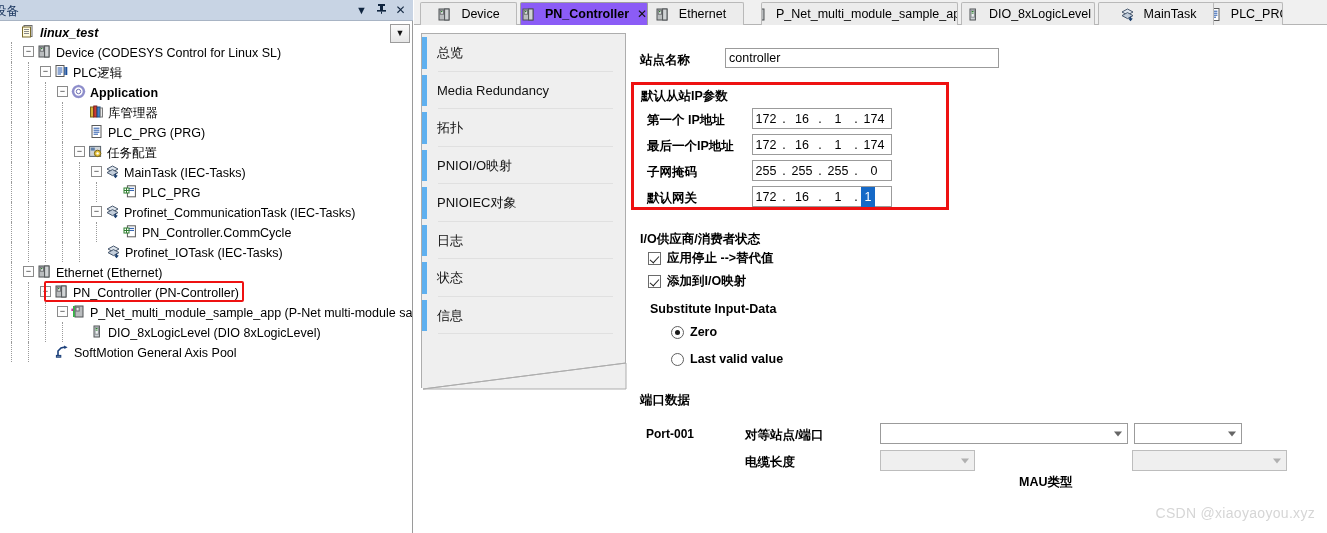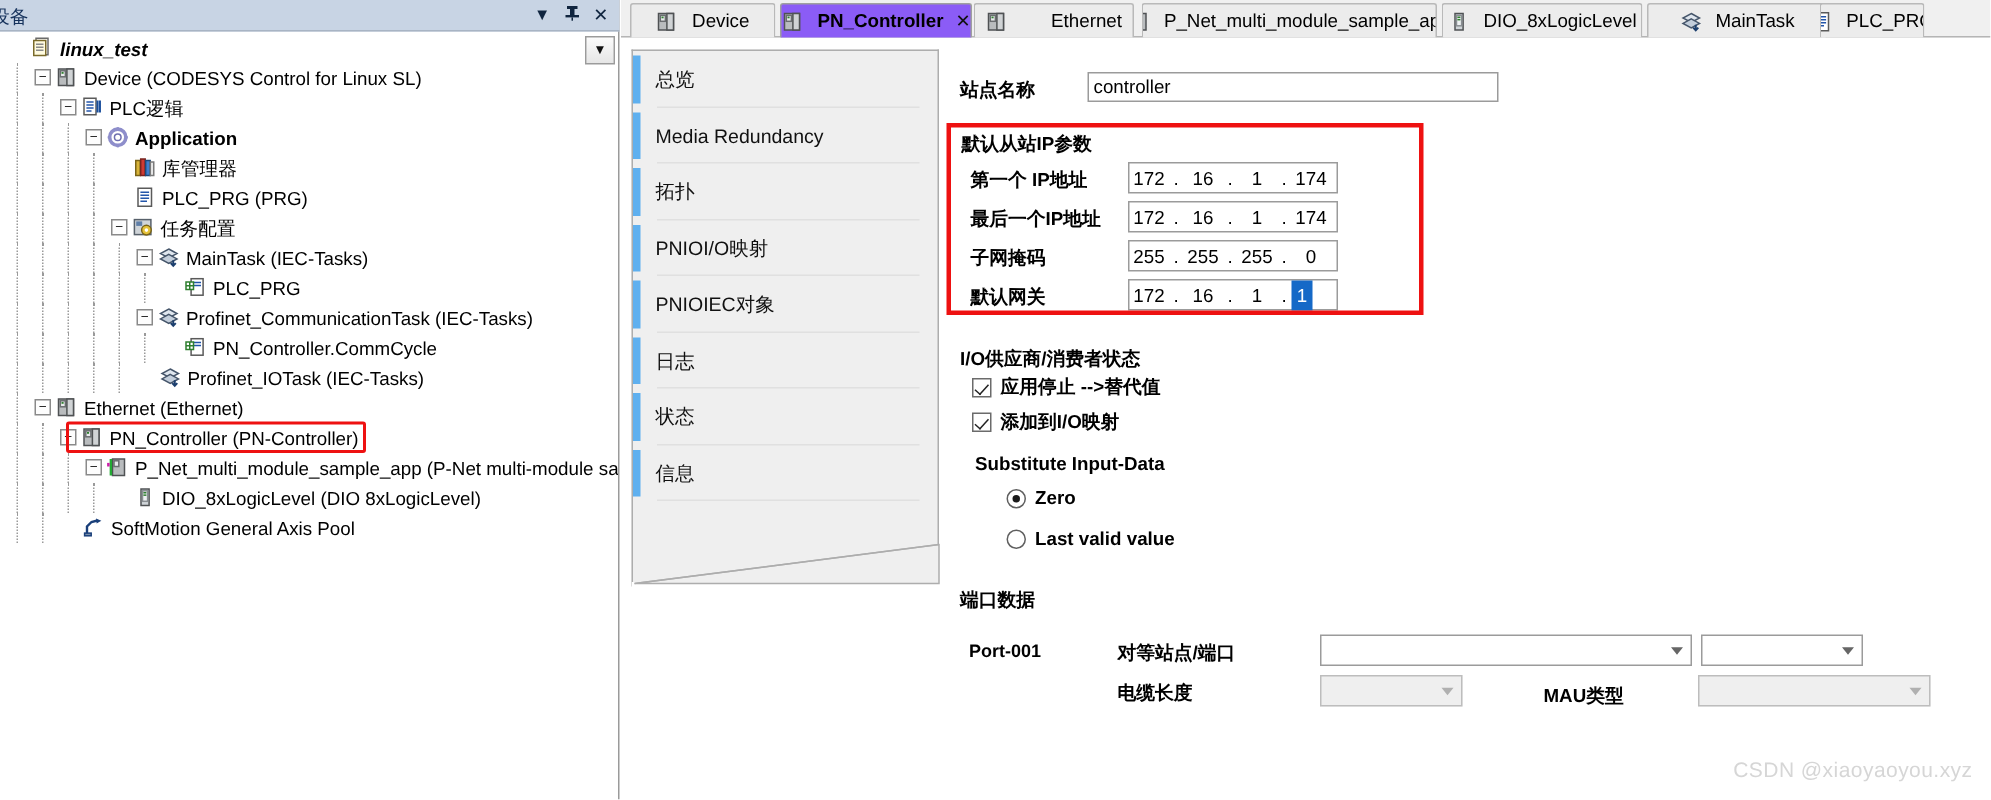--- a/index.html
+++ b/index.html
@@ -354,21 +354,21 @@
           <svg width="15" height="15" viewBox="0 0 15 15">
             <rect x="2" y="2" width="10" height="11" fill="#b9bcbe" stroke="#4f5254"></rect>
             <rect x="3.2" y="3.2" width="3.4" height="4" fill="#e8eaec" stroke="#6a6d70"></rect>
             <rect x="4" y="4" width="1.4" height="1.2" fill="#2f7f2f"></rect>
             <rect x="7.6" y="2" width="4.4" height="11" fill="#d0d3d5" stroke="#4f5254"></rect>
           </svg>
         </span>
         <span class="tlabel">PN_Controller</span>
         <span class="tclose">✕</span>
       </div>
-      <div class="etab" style="left: 235px; width: 107px; justify-content: space-between;">
+      <div class="etab" style="left: 223px; width: 107px; justify-content: center;">
         <span class="ico" style="margin-right:3px;top:0">
           <svg width="15" height="15" viewBox="0 0 15 15">
             <rect x="2" y="2" width="10" height="11" fill="#b9bcbe" stroke="#4f5254"></rect>
             <rect x="3.2" y="3.2" width="3.4" height="4" fill="#e8eaec" stroke="#6a6d70"></rect>
             <rect x="4" y="4" width="1.4" height="1.2" fill="#2f7f2f"></rect>
             <rect x="7.6" y="2" width="4.4" height="11" fill="#d0d3d5" stroke="#4f5254"></rect>
           </svg>
         </span>
         <span class="tlabel">Ethernet</span>
       </div>
@@ -513,20 +513,20 @@
     </div>
     <div class="combo" style="left:507px; top:397px; width:108px;">
       <span class="arrow"></span>
     </div>
 
     <div class="flabel" style="left:118px; top:428px;">电缆长度</div>
     <div class="combo disabled" style="left:253px; top:424px; width:95px;">
       <span class="arrow"></span>
     </div>
 
-    <div class="flabel" style="left:392px; top:430px;margin-left:10px;">MAU类型</div>
+    <div class="flabel" style="left:392px; top:448px;">MAU类型</div>
     <div class="combo disabled" style="left:505px; top:424px; width:155px;">
       <span class="arrow"></span>
     </div>
   </div>
 
   <div id="watermark">CSDN @xiaoyaoyou.xyz</div>
 </div>
 
 </body></html>

